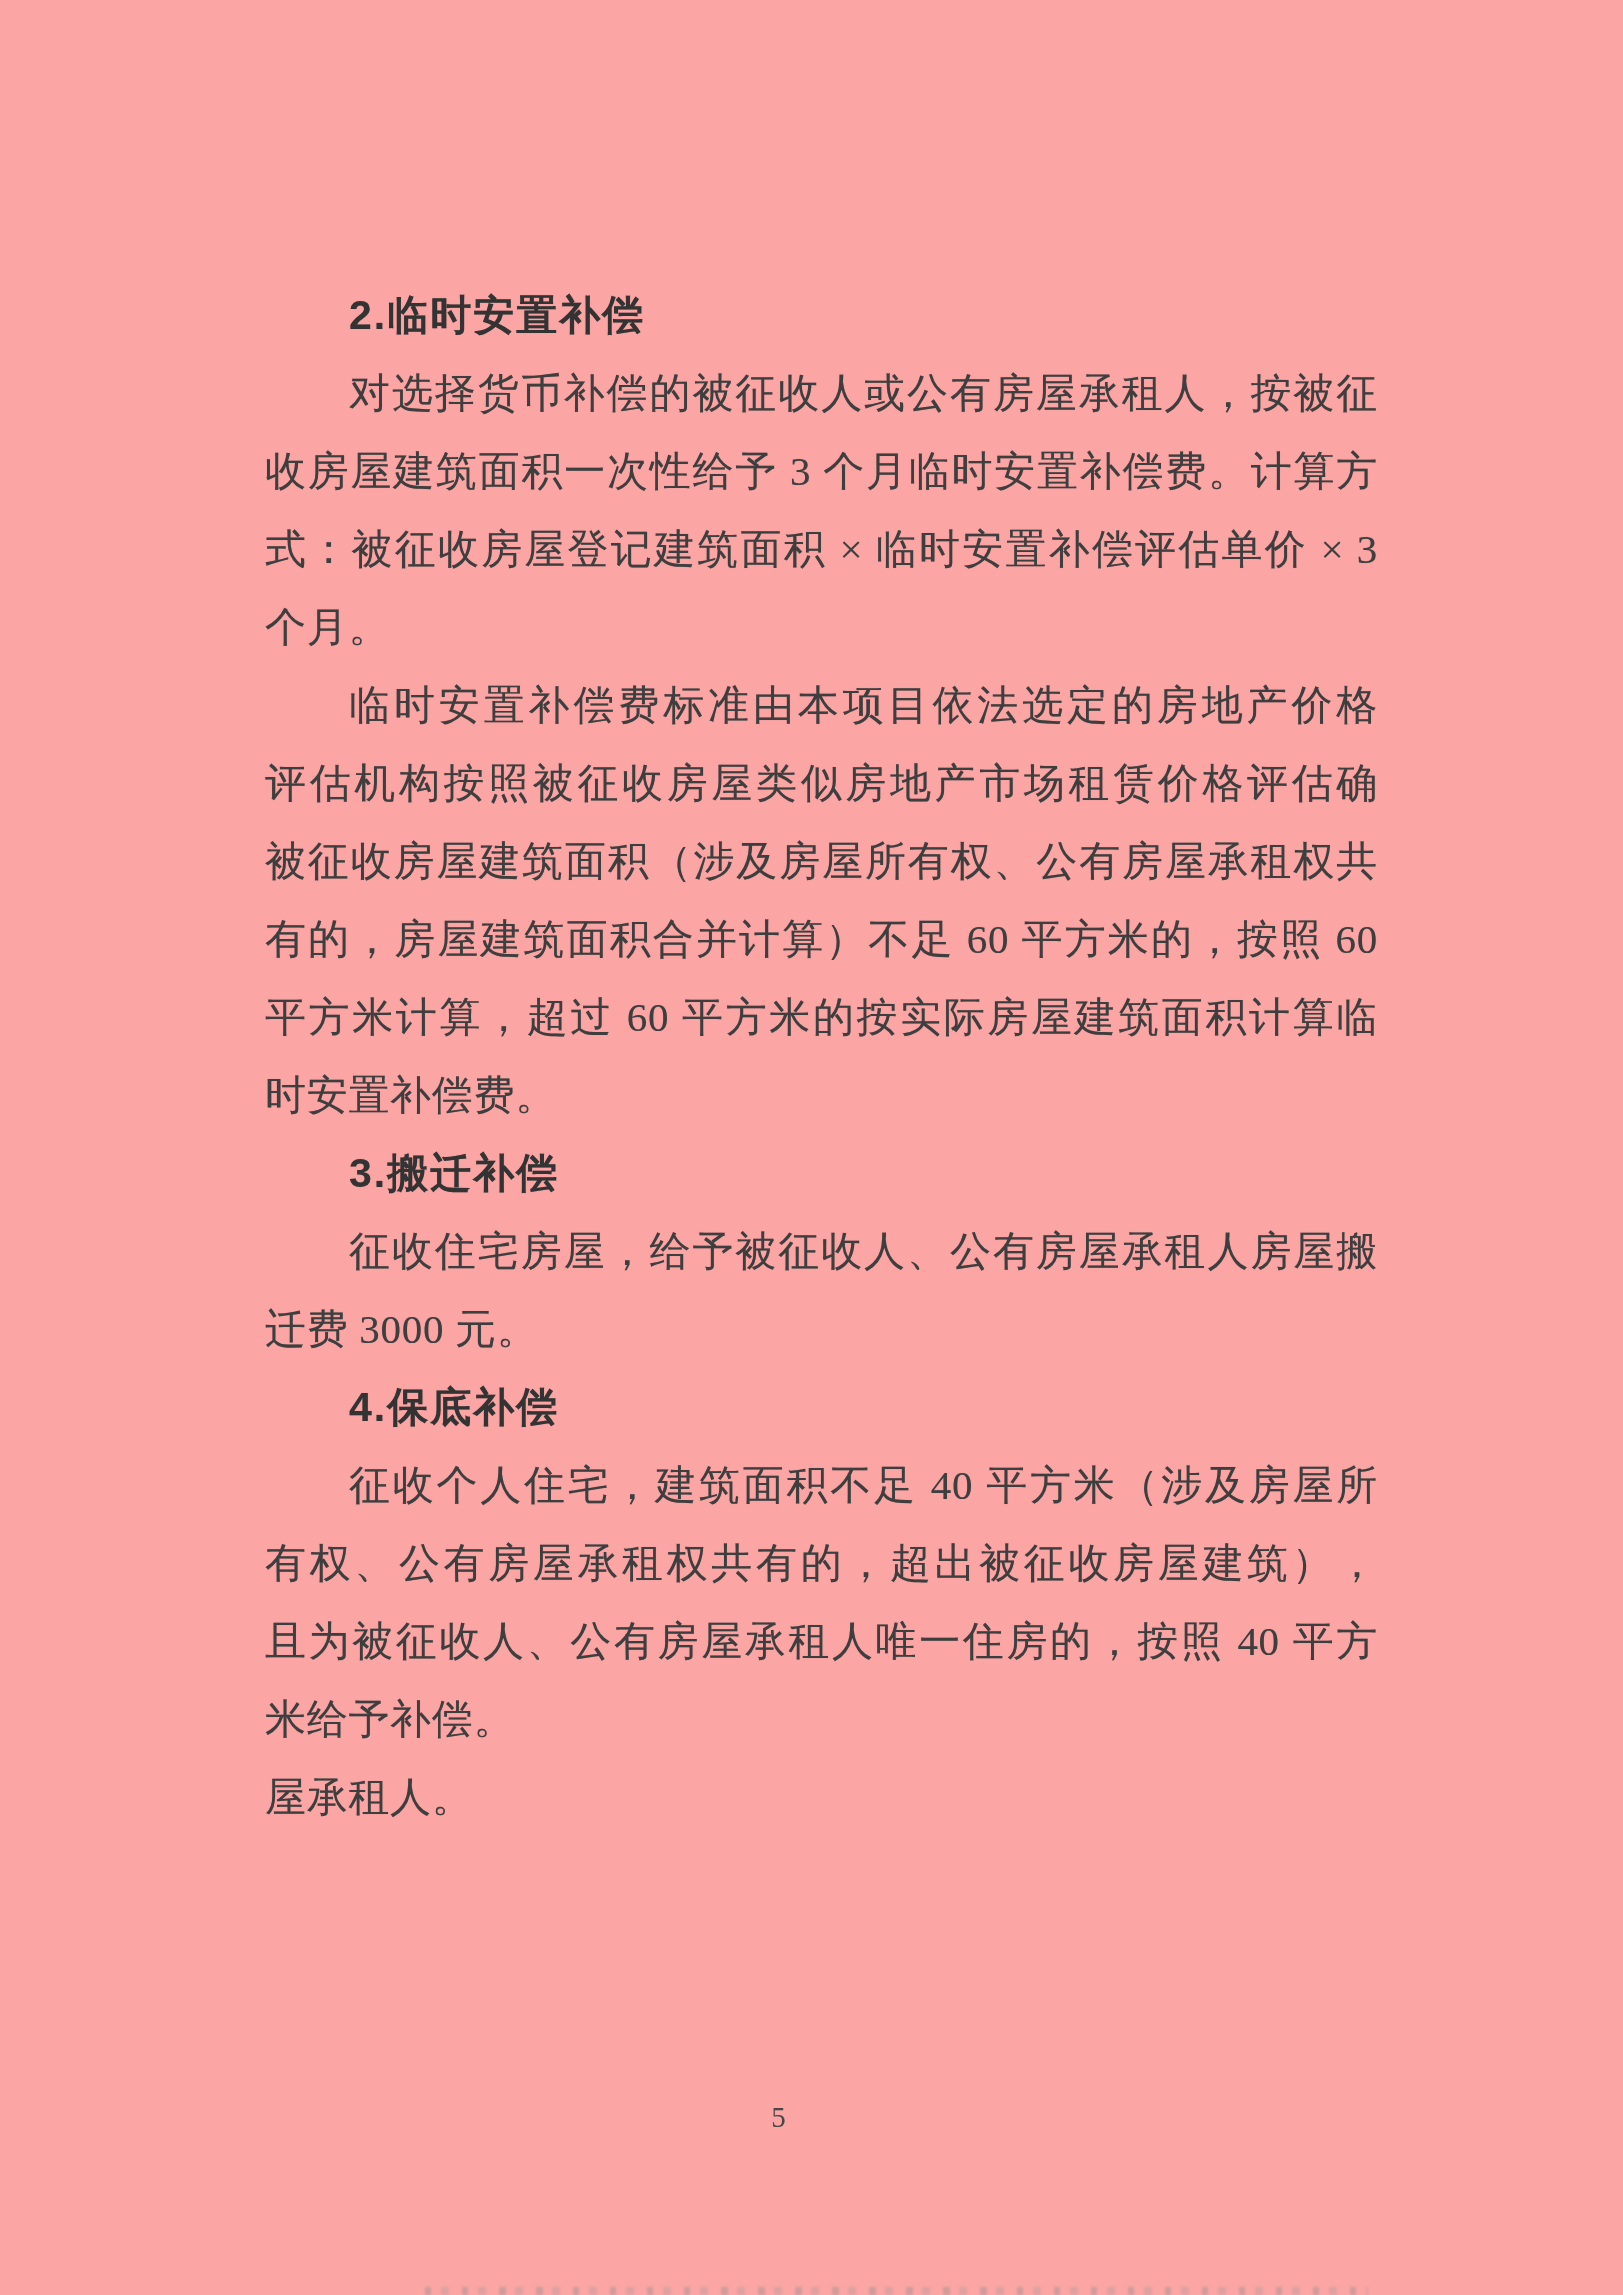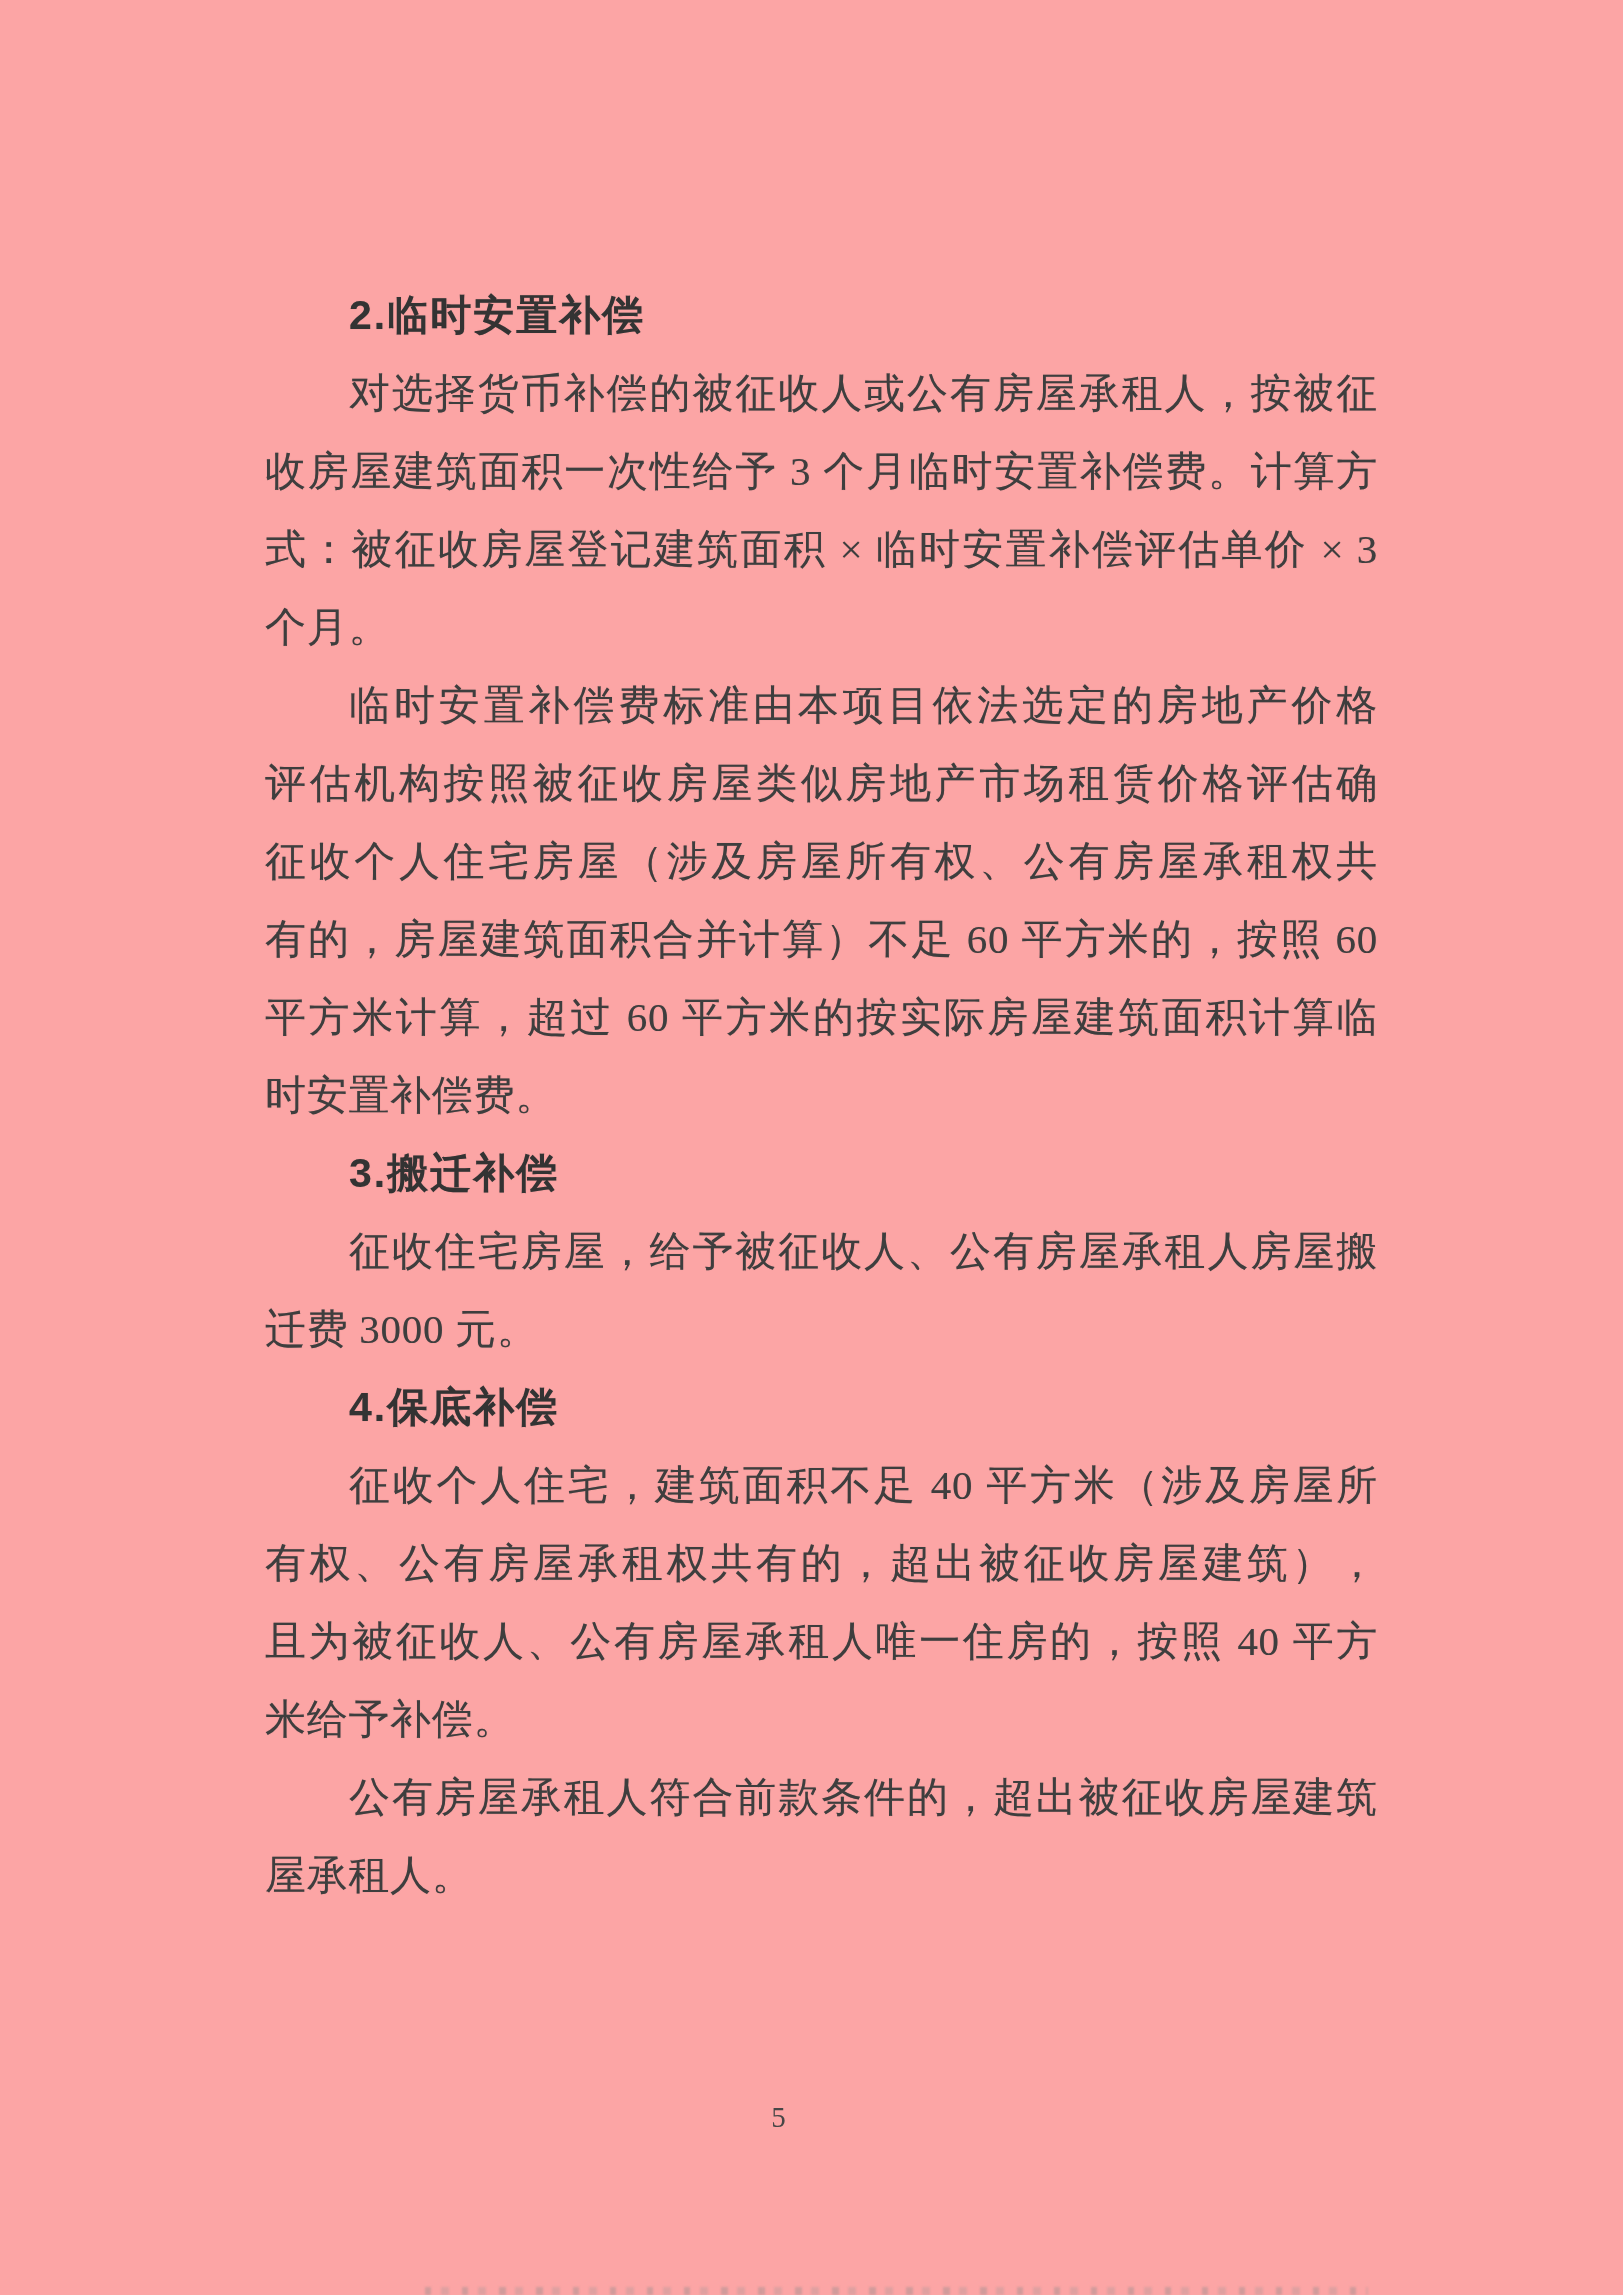--- a/index.html
+++ b/index.html
@@ -84,38 +84,37 @@
 
     <div class="line heading">2.临时安置补偿</div>
 
     <div class="line first">对选择货币补偿的被征收人或公有房屋承租人，按被征</div>
     <div class="line">收房屋建筑面积一次性给予 3 个月临时安置补偿费。计算方</div>
     <div class="line">式：被征收房屋登记建筑面积 × 临时安置补偿评估单价 × 3</div>
     <div class="line last">个月。</div>
 
     <div class="line first">临时安置补偿费标准由本项目依法选定的房地产价格</div>
     <div class="line">评估机构按照被征收房屋类似房地产市场租赁价格评估确</div>
-    <div class="line">征收个人住宅房屋（涉及房屋所有权、公有房屋承租权共</div>
+    <div class="line">被征收房屋建筑面积（涉及房屋所有权、公有房屋承租权共</div>
     <div class="line">有的，房屋建筑面积合并计算）不足 60 平方米的，按照 60</div>
     <div class="line">平方米计算，超过 60 平方米的按实际房屋建筑面积计算临</div>
     <div class="line last">时安置补偿费。</div>
 
     <div class="line heading">3.搬迁补偿</div>
 
     <div class="line first">征收住宅房屋，给予被征收人、公有房屋承租人房屋搬</div>
     <div class="line last">迁费 3000 元。</div>
 
     <div class="line heading">4.保底补偿</div>
 
     <div class="line first">征收个人住宅，建筑面积不足 40 平方米（涉及房屋所</div>
     <div class="line">有权、公有房屋承租权共有的，超出被征收房屋建筑），</div>
     <div class="line">且为被征收人、公有房屋承租人唯一住房的，按照 40 平方</div>
     <div class="line last">米给予补偿。</div>
 
-    <div class="line first">公有房屋承租人符合前款条件的，超出被征收房屋建筑</div>
     <div class="line last">屋承租人。</div>
 
   </main>
 
   <div class="pagenum">5</div>
 
   <div class="bleed"></div>
 </div>
 
 

